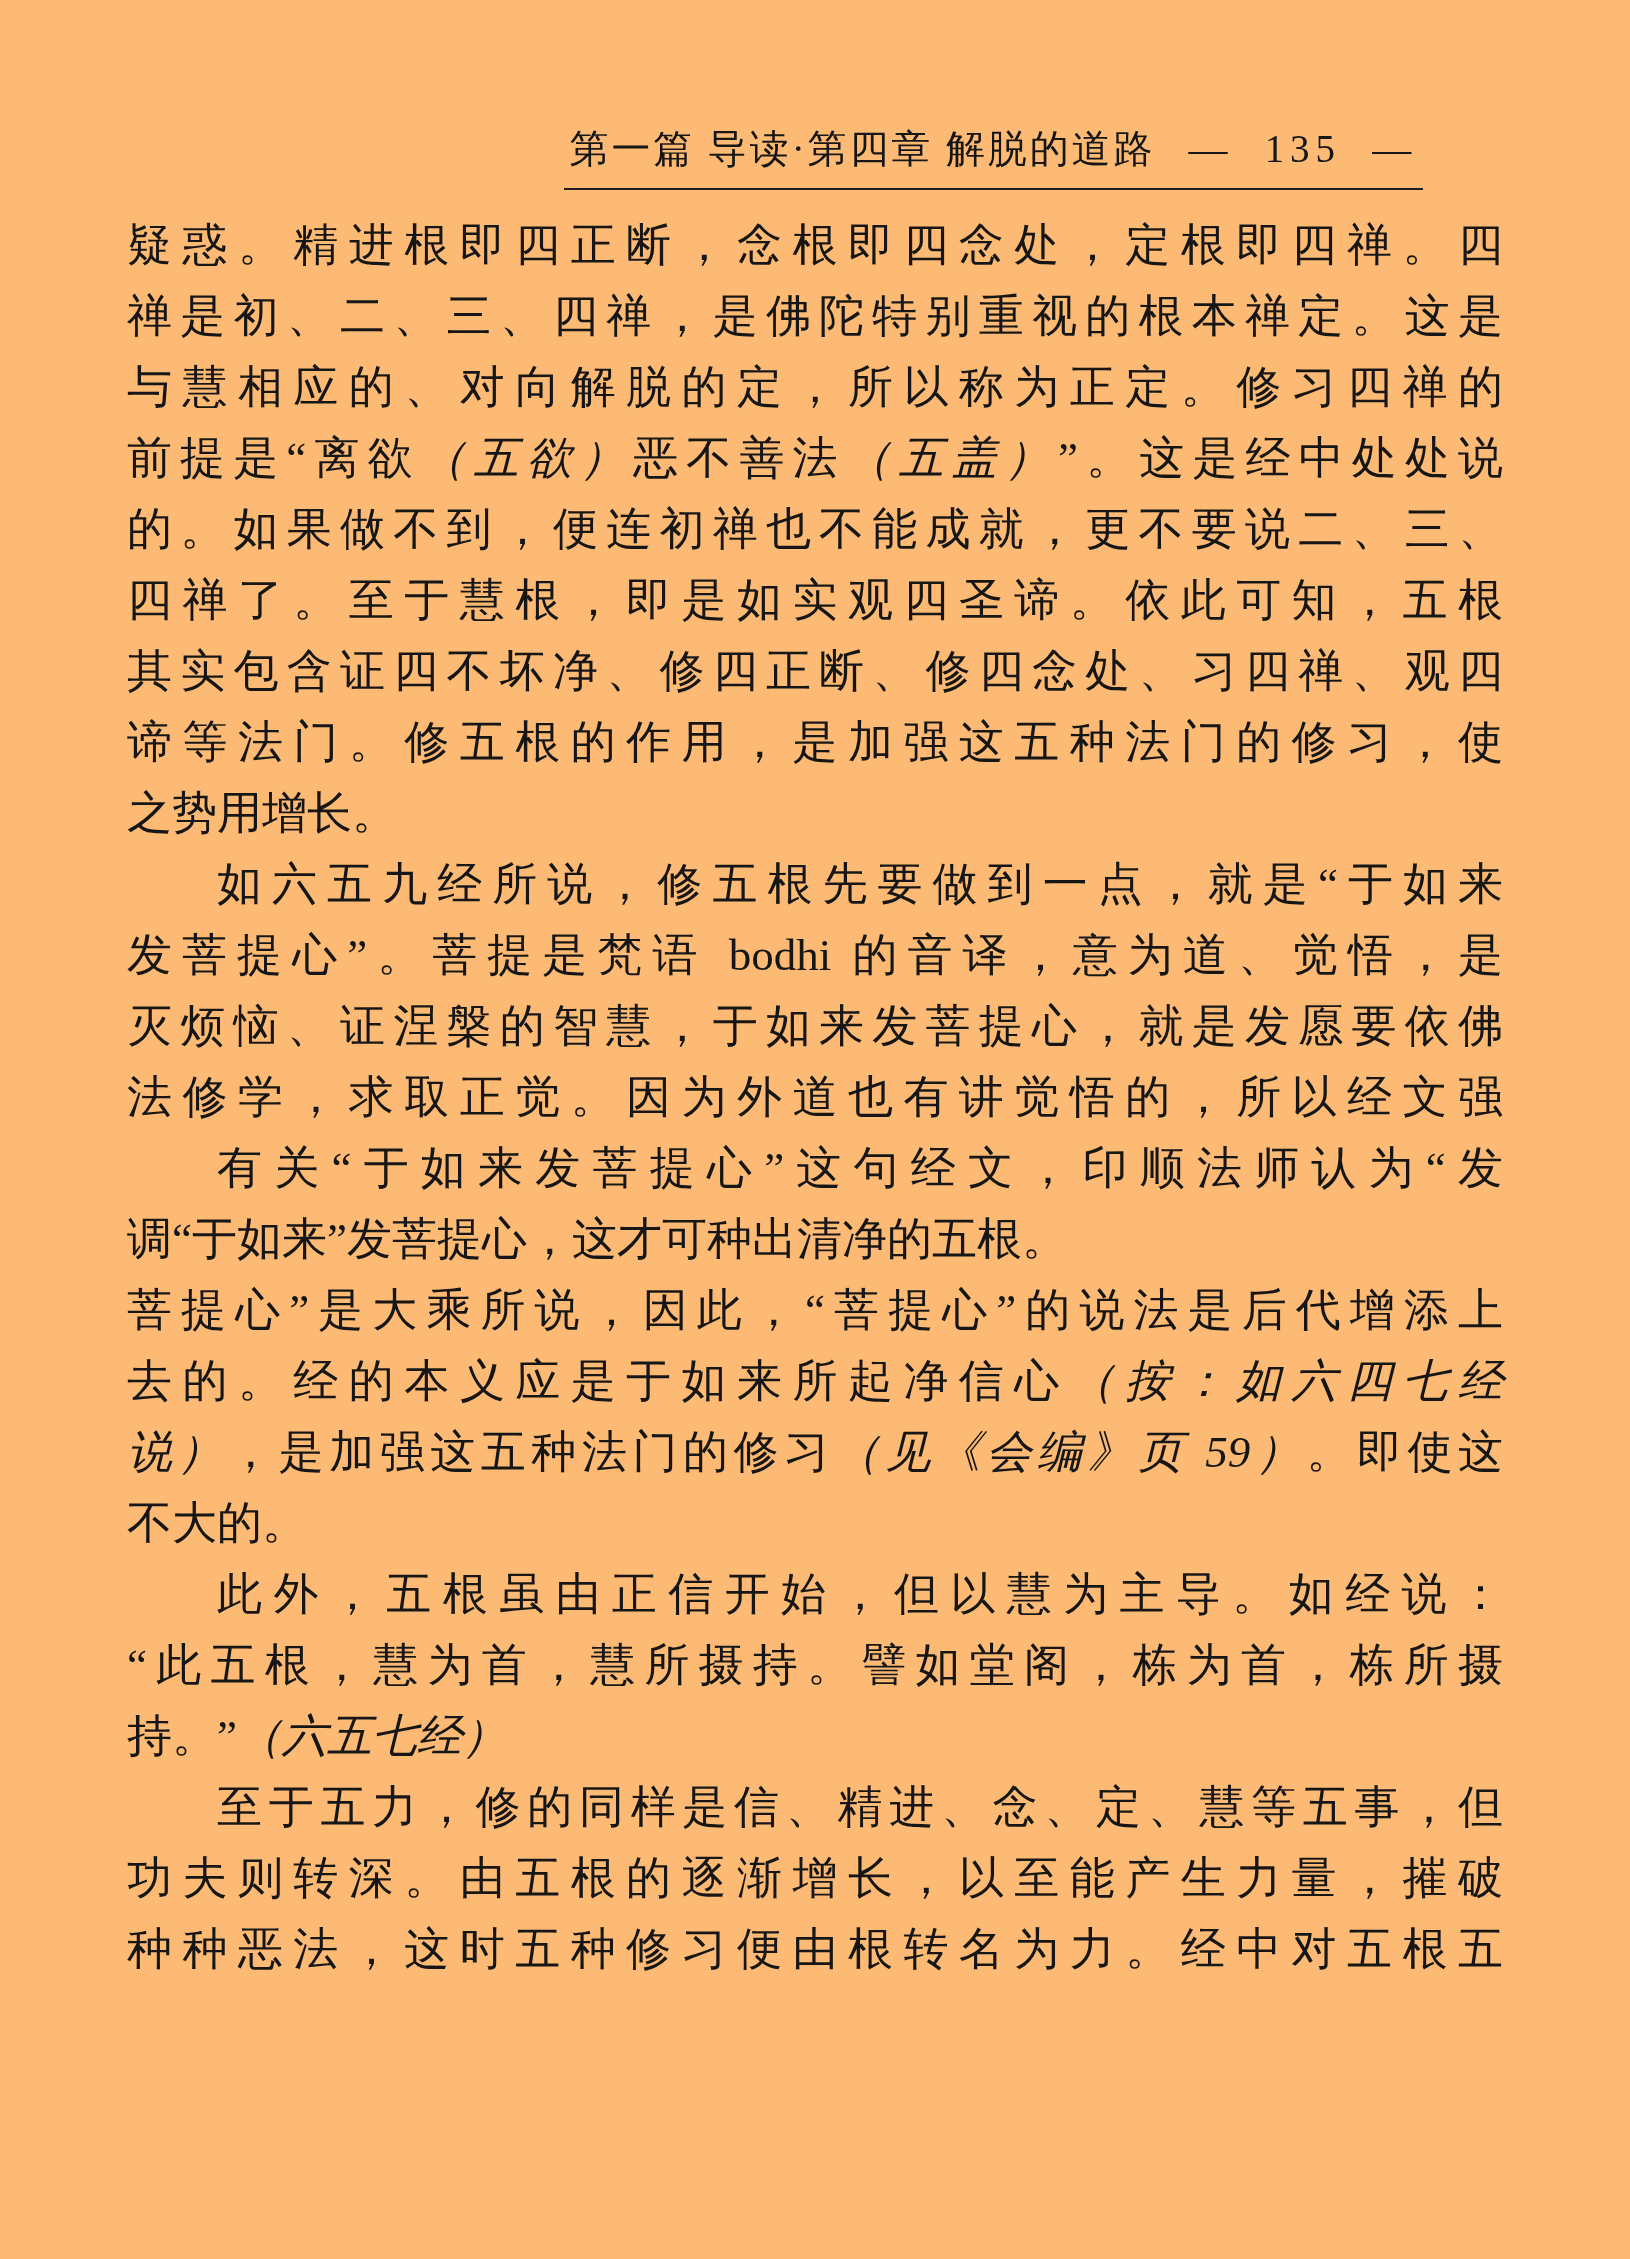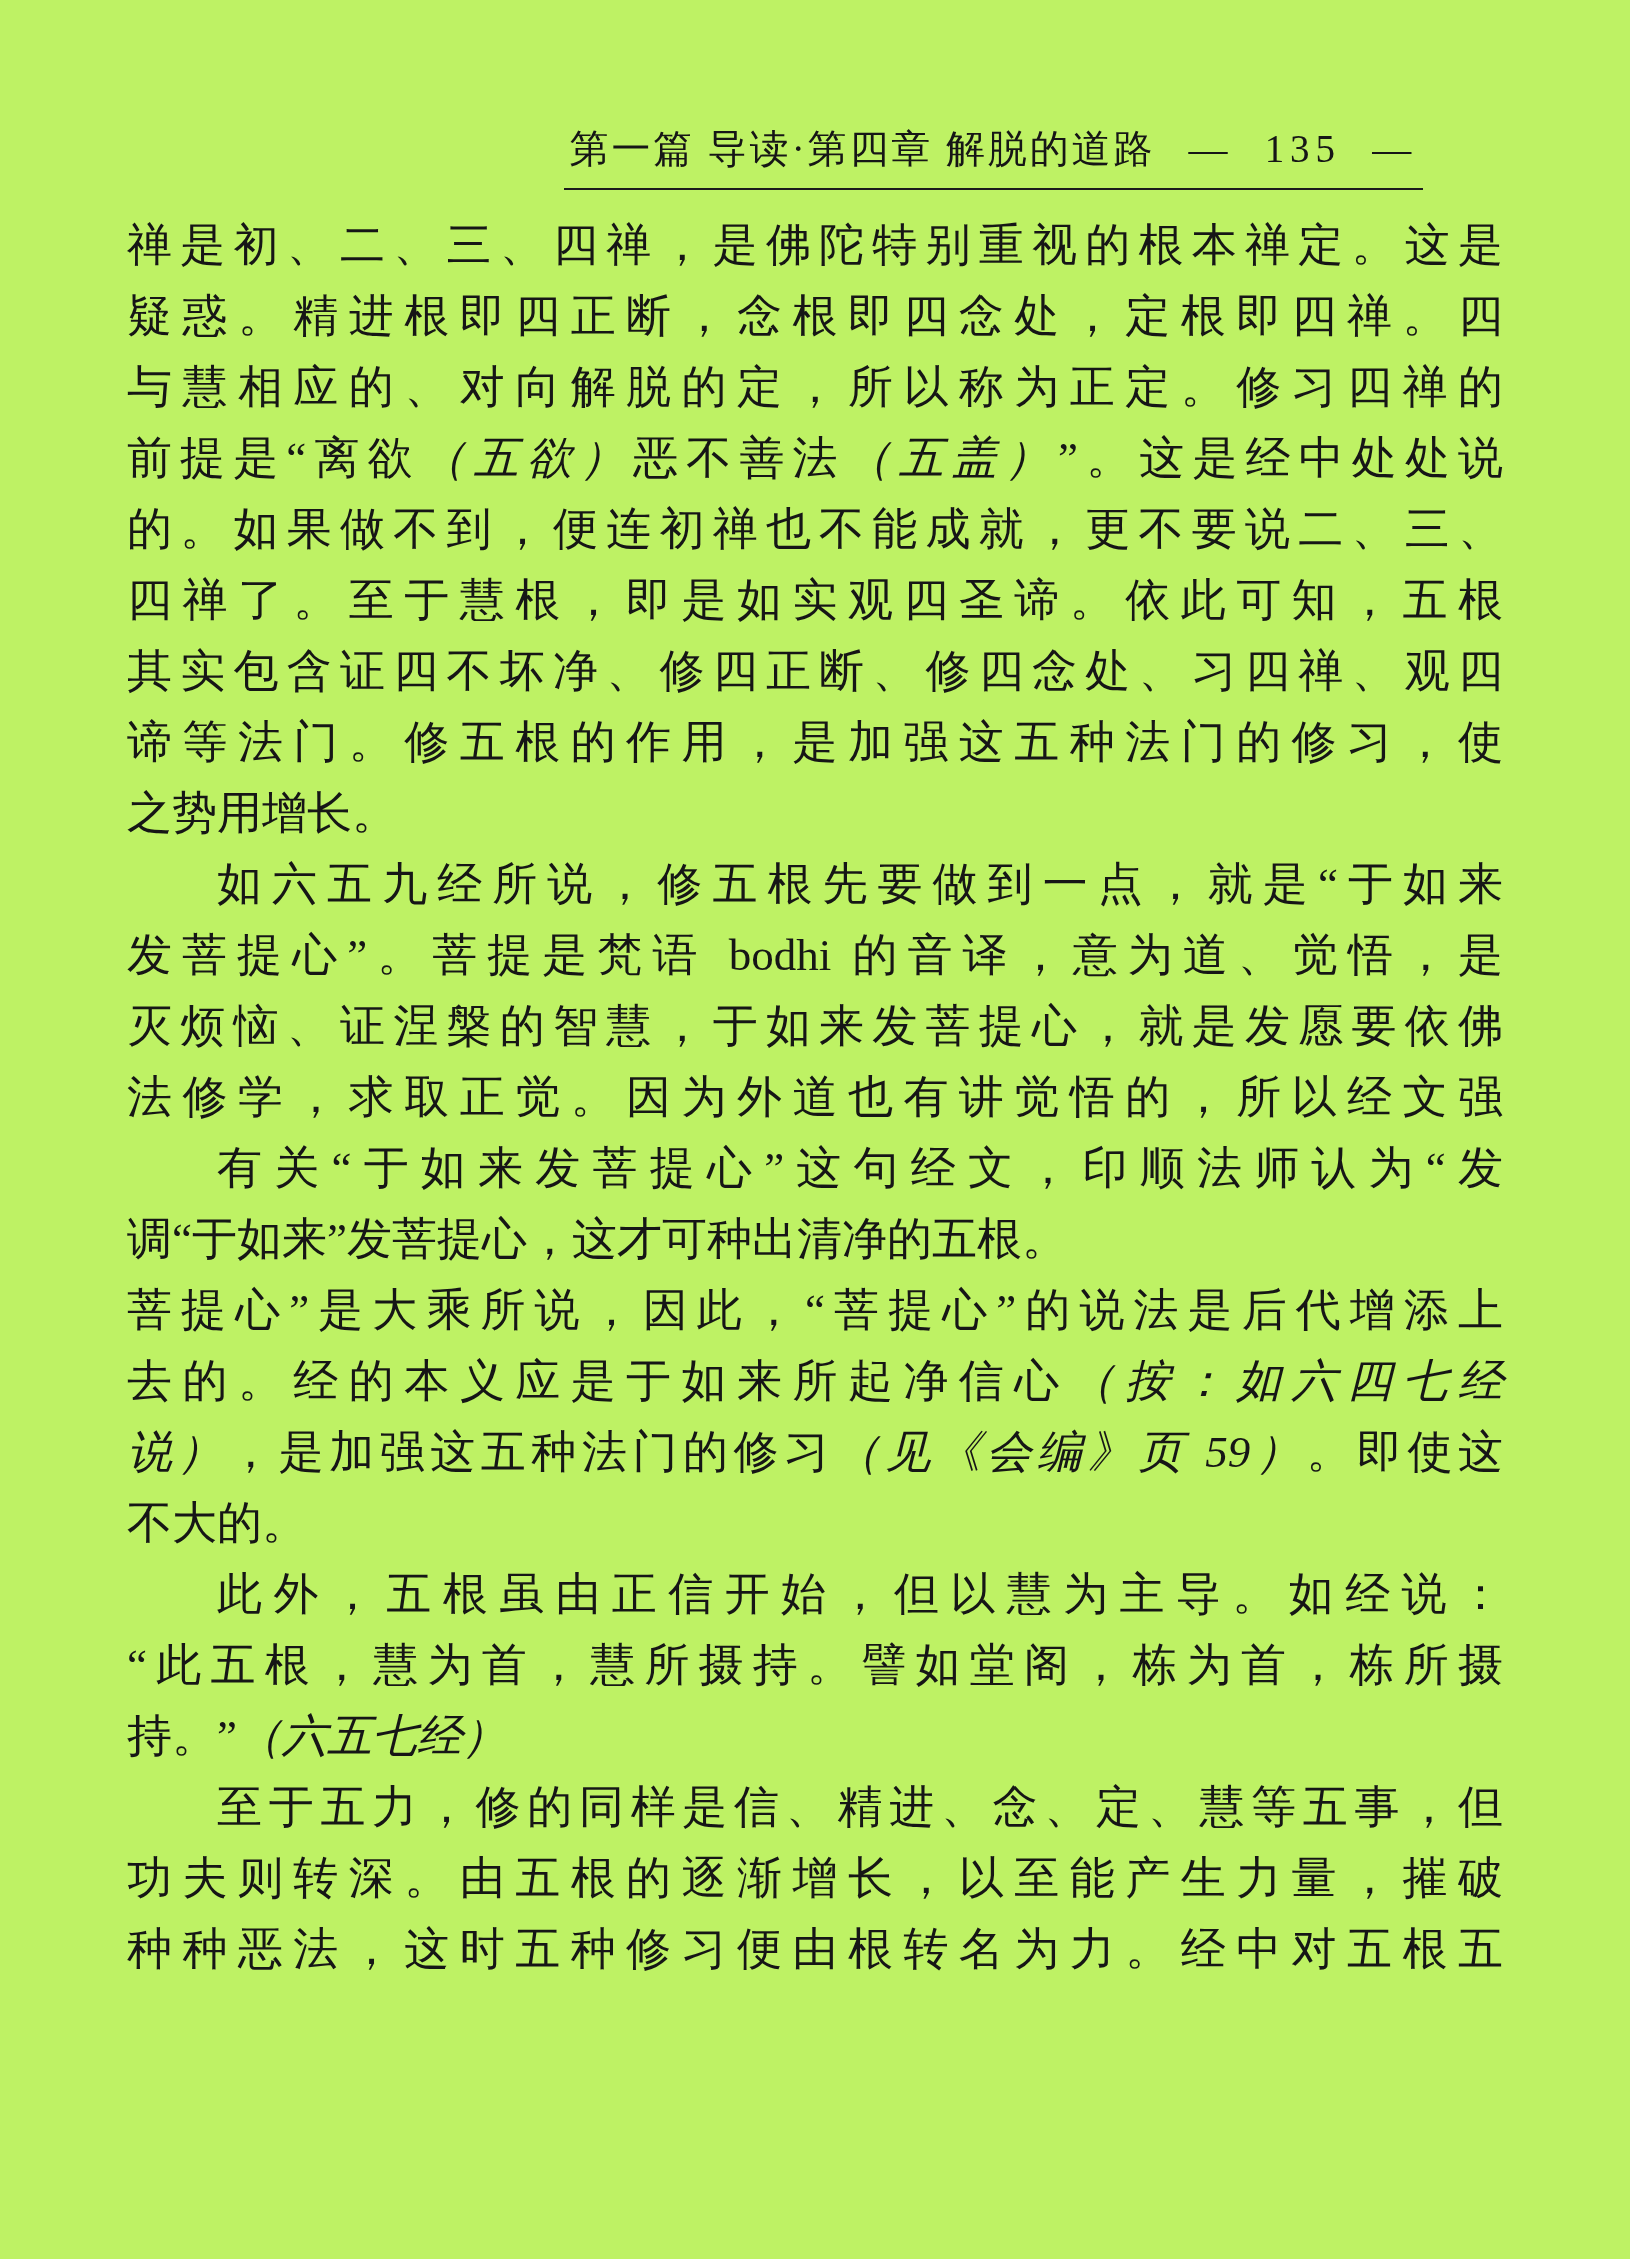--- a/index.html
+++ b/index.html
@@ -1,20 +1,20 @@
 <!DOCTYPE html>
 <html><head>
 <meta charset="utf-8">
 <style>
   html,body { margin:0; padding:0; }
   .page {
     position: relative;
     width: 1631px;
     height: 2259px;
-    background: #bef264;
+    background: #fdba74;
     color: #161616;
     font-family: "Liberation Serif", serif;
     overflow: hidden;
   }
   .running-header {
     position: absolute;
     top: 122px;
     left: 0;
     right: 208px;
     text-align: right;
@@ -58,22 +58,22 @@
 </head>
 <body>
 
 <div class="page">
   <div class="running-header">
     <span class="header-inner">
       <span>第一篇 导读·第四章 解脱的道路</span><span class="header-page-label">— 135 —</span>
     </span>
   </div>
   <div class="body-text" id="body-text">
+      <div class="line justify"><span>疑惑。精进根即四正断，念根即四念处，定根即四禅。四</span></div>
       <div class="line justify"><span>禅是初、二、三、四禅，是佛陀特别重视的根本禅定。这是</span></div>
-      <div class="line justify"><span>疑惑。精进根即四正断，念根即四念处，定根即四禅。四</span></div>
       <div class="line justify"><span>与慧相应的、对向解脱的定，所以称为正定。修习四禅的</span></div>
       <div class="line justify"><span>前提是“离欲</span><span class="kai">（五欲）</span><span>恶不善法</span><span class="kai">（五盖）</span><span>”。这是经中处处说</span></div>
       <div class="line justify"><span>的。如果做不到，便连初禅也不能成就，更不要说二、三、</span></div>
       <div class="line justify"><span>四禅了。至于慧根，即是如实观四圣谛。依此可知，五根</span></div>
       <div class="line justify"><span>其实包含证四不坏净、修四正断、修四念处、习四禅、观四</span></div>
       <div class="line justify"><span>谛等法门。修五根的作用，是加强这五种法门的修习，使</span></div>
       <div class="line"><span>之势用增长。</span></div>
       <div class="line indent justify"><span>如六五九经所说，修五根先要做到一点，就是“于如来</span></div>
       <div class="line justify"><span>发菩提心”。菩提是梵语 bodhi 的音译，意为道、觉悟，是</span></div>
       <div class="line justify"><span>灭烦恼、证涅槃的智慧，于如来发菩提心，就是发愿要依佛</span></div>

